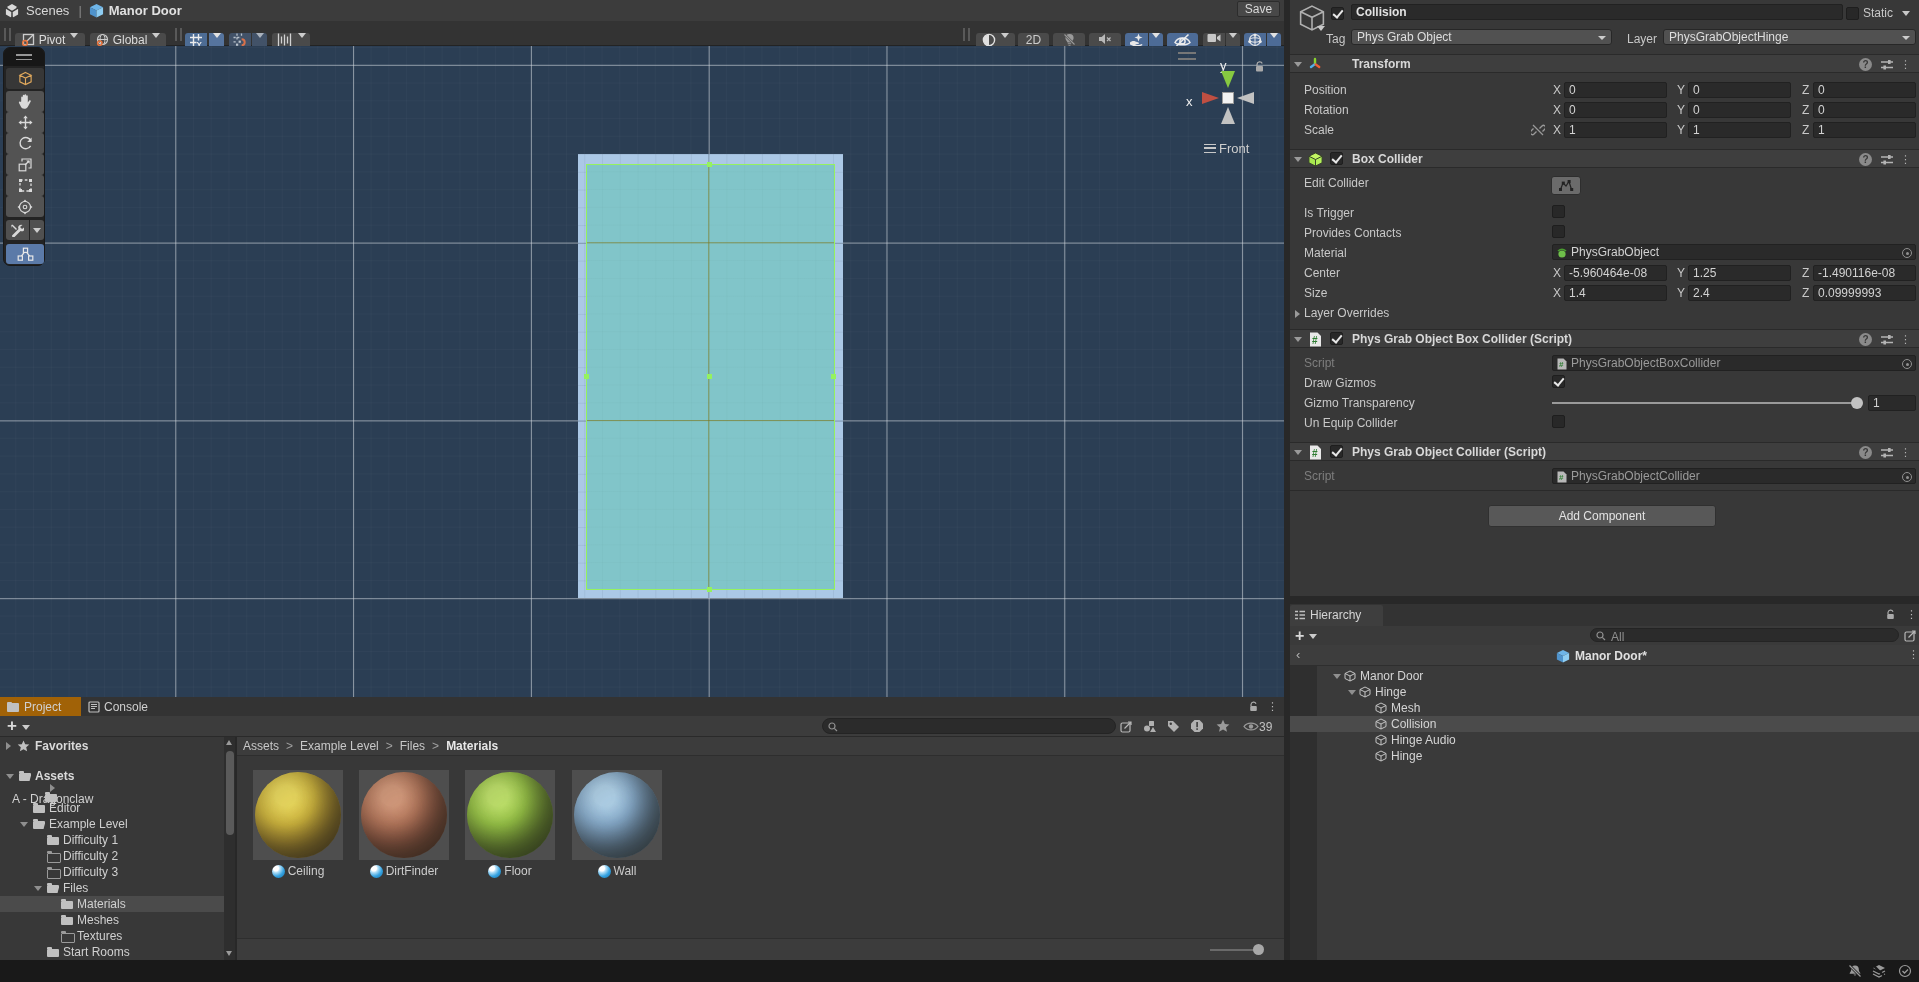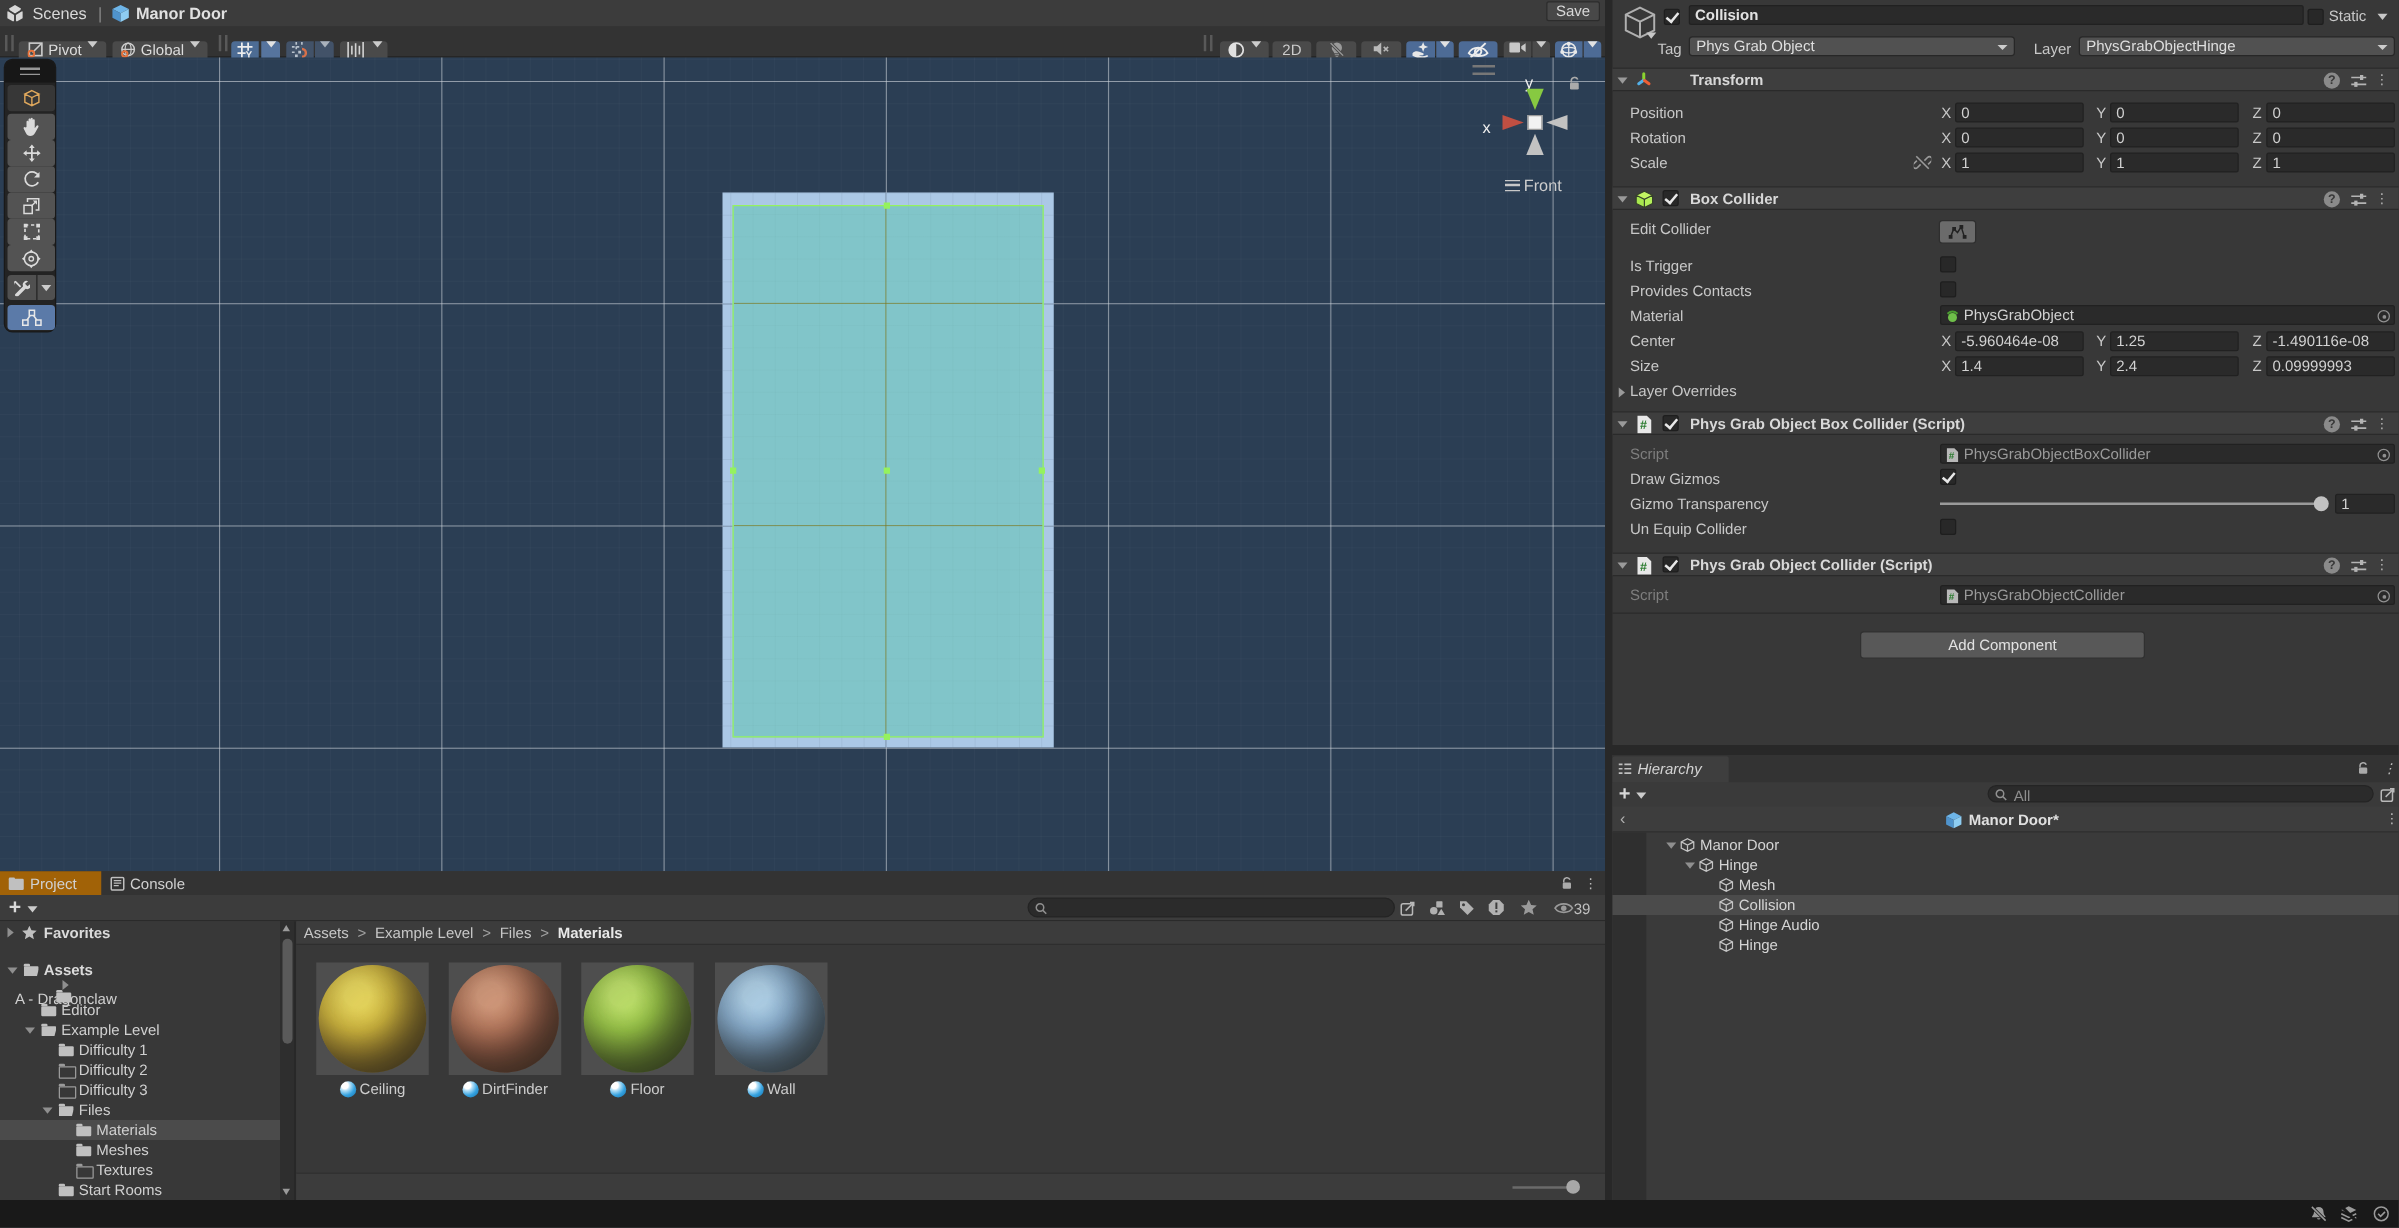--- a/index.html
+++ b/index.html
@@ -690,21 +690,21 @@
         <div class="objdot"></div>
       </div>
     </div>
     <div style="position:absolute; left:0; top:490px; width:629px; height:1px; background:#2a2a2a;"></div>
     <div style="position:absolute; left:198px; top:505px; width:228px; height:22px; background:#585858; border:1px solid #303030; border-radius:3px;
         text-align:center; line-height:20px; color:#e2e2e2;">Add Component</div>
    </div>
 
    <div style="position:absolute; left:-6px; top:596px; width:635px; height:8px; background:#282828;"></div>
    <div id="hierarchy">
-    <div style="position:absolute; left:0; top:0; width:629px; height:22px; background:#333333;font-style:italic;">
+    <div style="position:absolute; left:0; top:0; width:629px; height:22px; background:#333333;">
       <div style="position:absolute; left:0; top:1px; width:93px; height:21px; background:#3e3e3e; border-radius:2px 2px 0 0;"></div>
       <svg width="12" height="12" viewBox="0 0 12 12" style="position:absolute; left:4px; top:5px;">
             <path d="M1 2.5 H4 M1 6 H4 M1 9.5 H4 M5.5 2.5 H11 M5.5 6 H11 M5.5 9.5 H11" stroke="#c0c0c0" stroke-width="1.3"></path>
           </svg>
       <div style="position:absolute; left:20px; top:4px; color:#d4d4d4;">Hierarchy</div>
       <svg width="11" height="12" viewBox="0 0 11 12" style="position:absolute; left:596px; top:5px;">
             <path fill="none" stroke="#aaa" stroke-width="1.2" d="M2 5 V3.5 A2.6 2.6 0 0 1 7 2.8"></path>
             <rect x="1.2" y="5" width="6.6" height="5" rx="1" fill="#aaa"></rect>
           </svg>
       <div style="position:absolute; left:616px; top:4px; color:#bbb; font-size:11px;">⋮</div>

